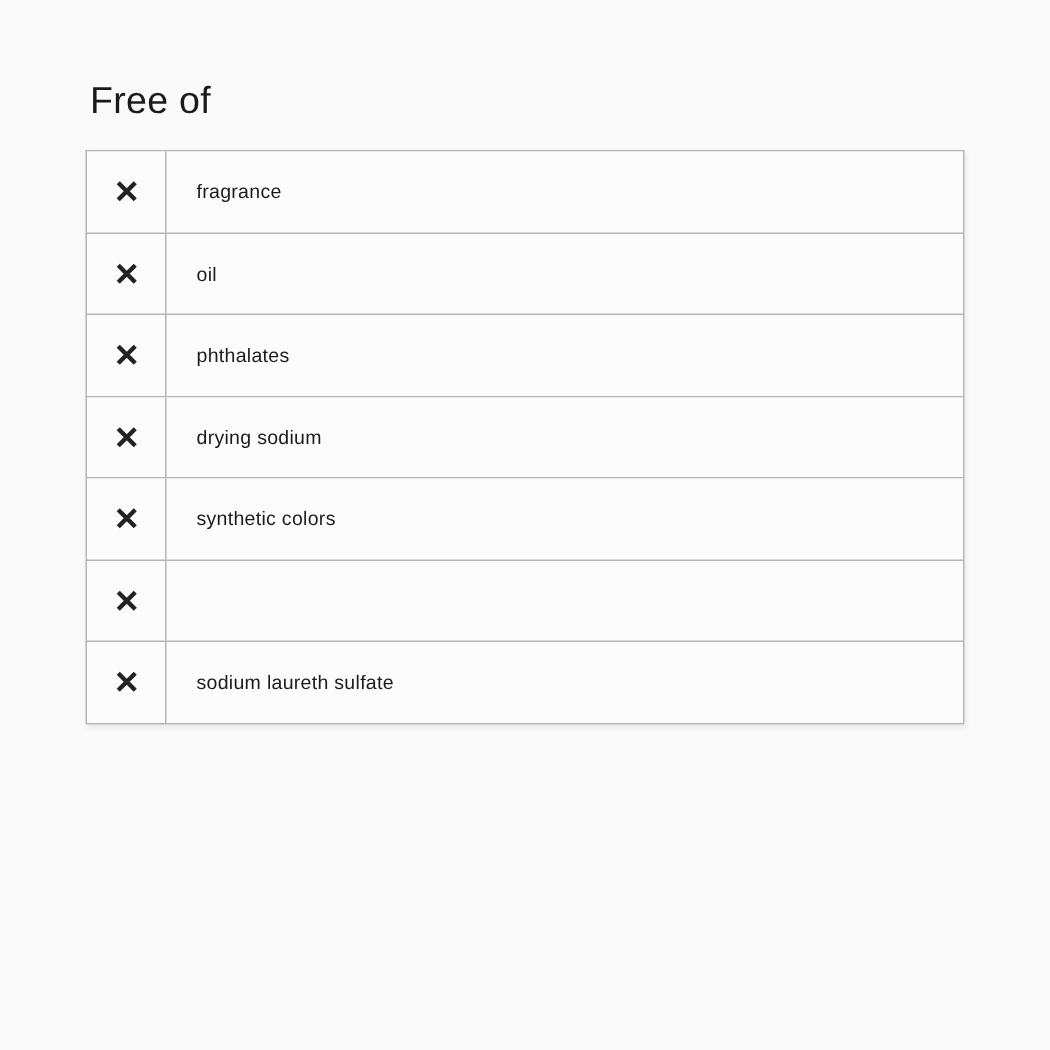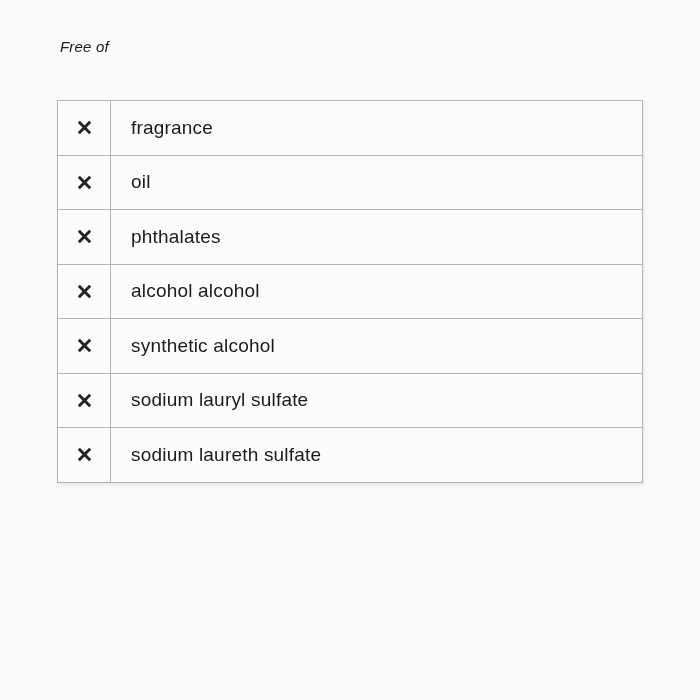--- a/index.html
+++ b/index.html
@@ -13,27 +13,26 @@
   .page {
     position: relative;
     width: 700px;
     height: 700px;
     background: var(--page-bg, #fafafa);
     overflow: hidden;
   }
   .title {
     position: absolute;
     left: 60px;
-    top: 38px;
+    top: 53px;
     margin: 0;
-    font-size: 15px;
+    font-size: 25px;
     font-weight: 400;
     color: var(--title-color, #1a1a1a);
     letter-spacing: 0.2px;
-    font-style: italic;
   }
   .table {
     position: absolute;
     left: 57px;
     top: 100px;
     width: 586px;
     box-sizing: border-box;
     border: 1px solid var(--border-color, #b5b5b5);
     background: var(--row-bg, #fcfcfc);
     box-shadow: 1px 2px 4px rgba(0,0,0,0.07);
@@ -62,21 +61,21 @@
     stroke: var(--icon-color, #222222);
     stroke-width: 3.1;
     stroke-linecap: butt;
     fill: none;
   }
   .label-cell {
     flex: 1 1 auto;
     display: flex;
     align-items: center;
     padding-left: 20px;
-    font-size: 19px;
+    font-size: 13px;
     font-weight: 400;
     color: var(--text-color, #1b1b1b);
     letter-spacing: 0.2px;
   }
 </style>
 </head>
 <body>
 
 <div class="page">
   <h2 class="title">Free of</h2>
@@ -108,39 +107,38 @@
     </div>
     <div class="label-cell">phthalates</div>
   </div>
 
   <div class="row">
     <div class="icon-cell">
       <svg class="x-svg" width="17" height="17" viewBox="0 0 18 18" aria-hidden="true">
         <path d="M3 3 L15 15 M15 3 L3 15"></path>
       </svg>
     </div>
-    <div class="label-cell">alcohol alcohol</div>
+    <div class="label-cell">drying sodium</div>
   </div>
 
   <div class="row">
     <div class="icon-cell">
       <svg class="x-svg" width="17" height="17" viewBox="0 0 18 18" aria-hidden="true">
         <path d="M3 3 L15 15 M15 3 L3 15"></path>
       </svg>
     </div>
-    <div class="label-cell">synthetic alcohol</div>
+    <div class="label-cell">synthetic colors</div>
   </div>
 
   <div class="row">
     <div class="icon-cell">
       <svg class="x-svg" width="17" height="17" viewBox="0 0 18 18" aria-hidden="true">
         <path d="M3 3 L15 15 M15 3 L3 15"></path>
       </svg>
     </div>
-    <div class="label-cell">sodium lauryl sulfate</div>
   </div>
 
   <div class="row">
     <div class="icon-cell">
       <svg class="x-svg" width="17" height="17" viewBox="0 0 18 18" aria-hidden="true">
         <path d="M3 3 L15 15 M15 3 L3 15"></path>
       </svg>
     </div>
     <div class="label-cell">sodium laureth sulfate</div>
   </div>

